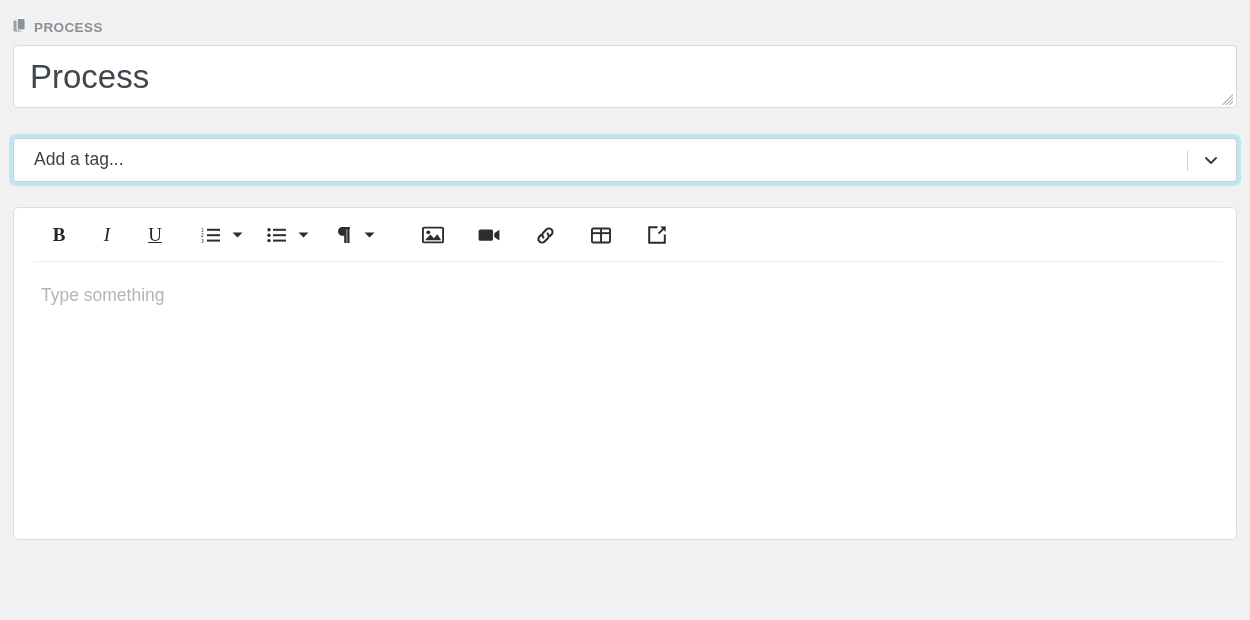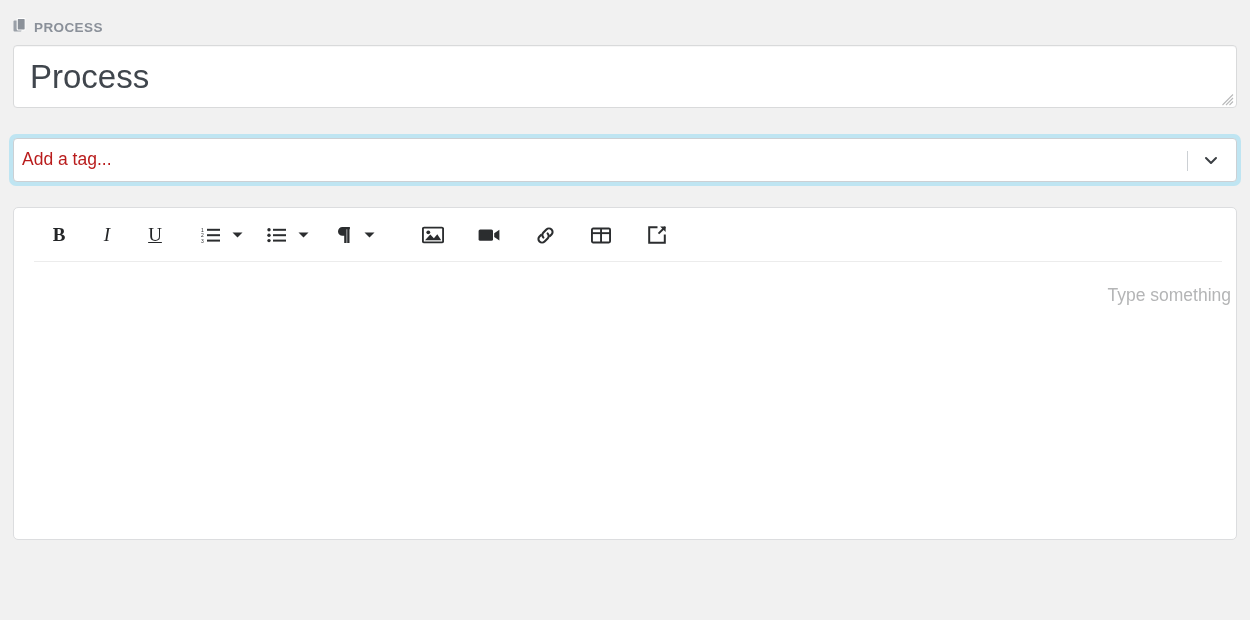--- a/index.html
+++ b/index.html
@@ -72,24 +72,24 @@
   }
   .tag-field {
     position: relative;
     width: 100%; height: 100%;
     background: #ffffff;
     border: 1px solid #ccd0d4;
     border-radius: 4px;
   }
   .tag-placeholder {
     position: absolute;
-    left: 8px; top: 50%;
+    left: 20px; top: 50%;
     transform: translateY(-50%);
     font-size: 17.5px;
-    color: #b91c1c;
+    color: #404040;
     line-height: 1;
     white-space: nowrap;
   }
   .tag-sep {
     position: absolute;
     right: 48px; top: 12px;
     width: 1px; height: 20px;
     background: #ccd0d4;
   }
   .tag-caret {
@@ -154,22 +154,21 @@
     left: 20px; right: 14px;
     top: 53px;
     height: 1px;
     background: #ececec;
   }
 
   .editor-body {
     position: absolute;
     left: 0; right: 0;
     top: 55px; bottom: 0;
-    padding: 22px 5px 0 27px;
-    text-align: right;
+    padding: 22px 0 0 27px;
   }
   .editor-placeholder {
     font-size: 17.5px;
     color: #b4b5b6;
     line-height: 1.2;
   }
 
   
   .finish-btn {
     position: absolute;

